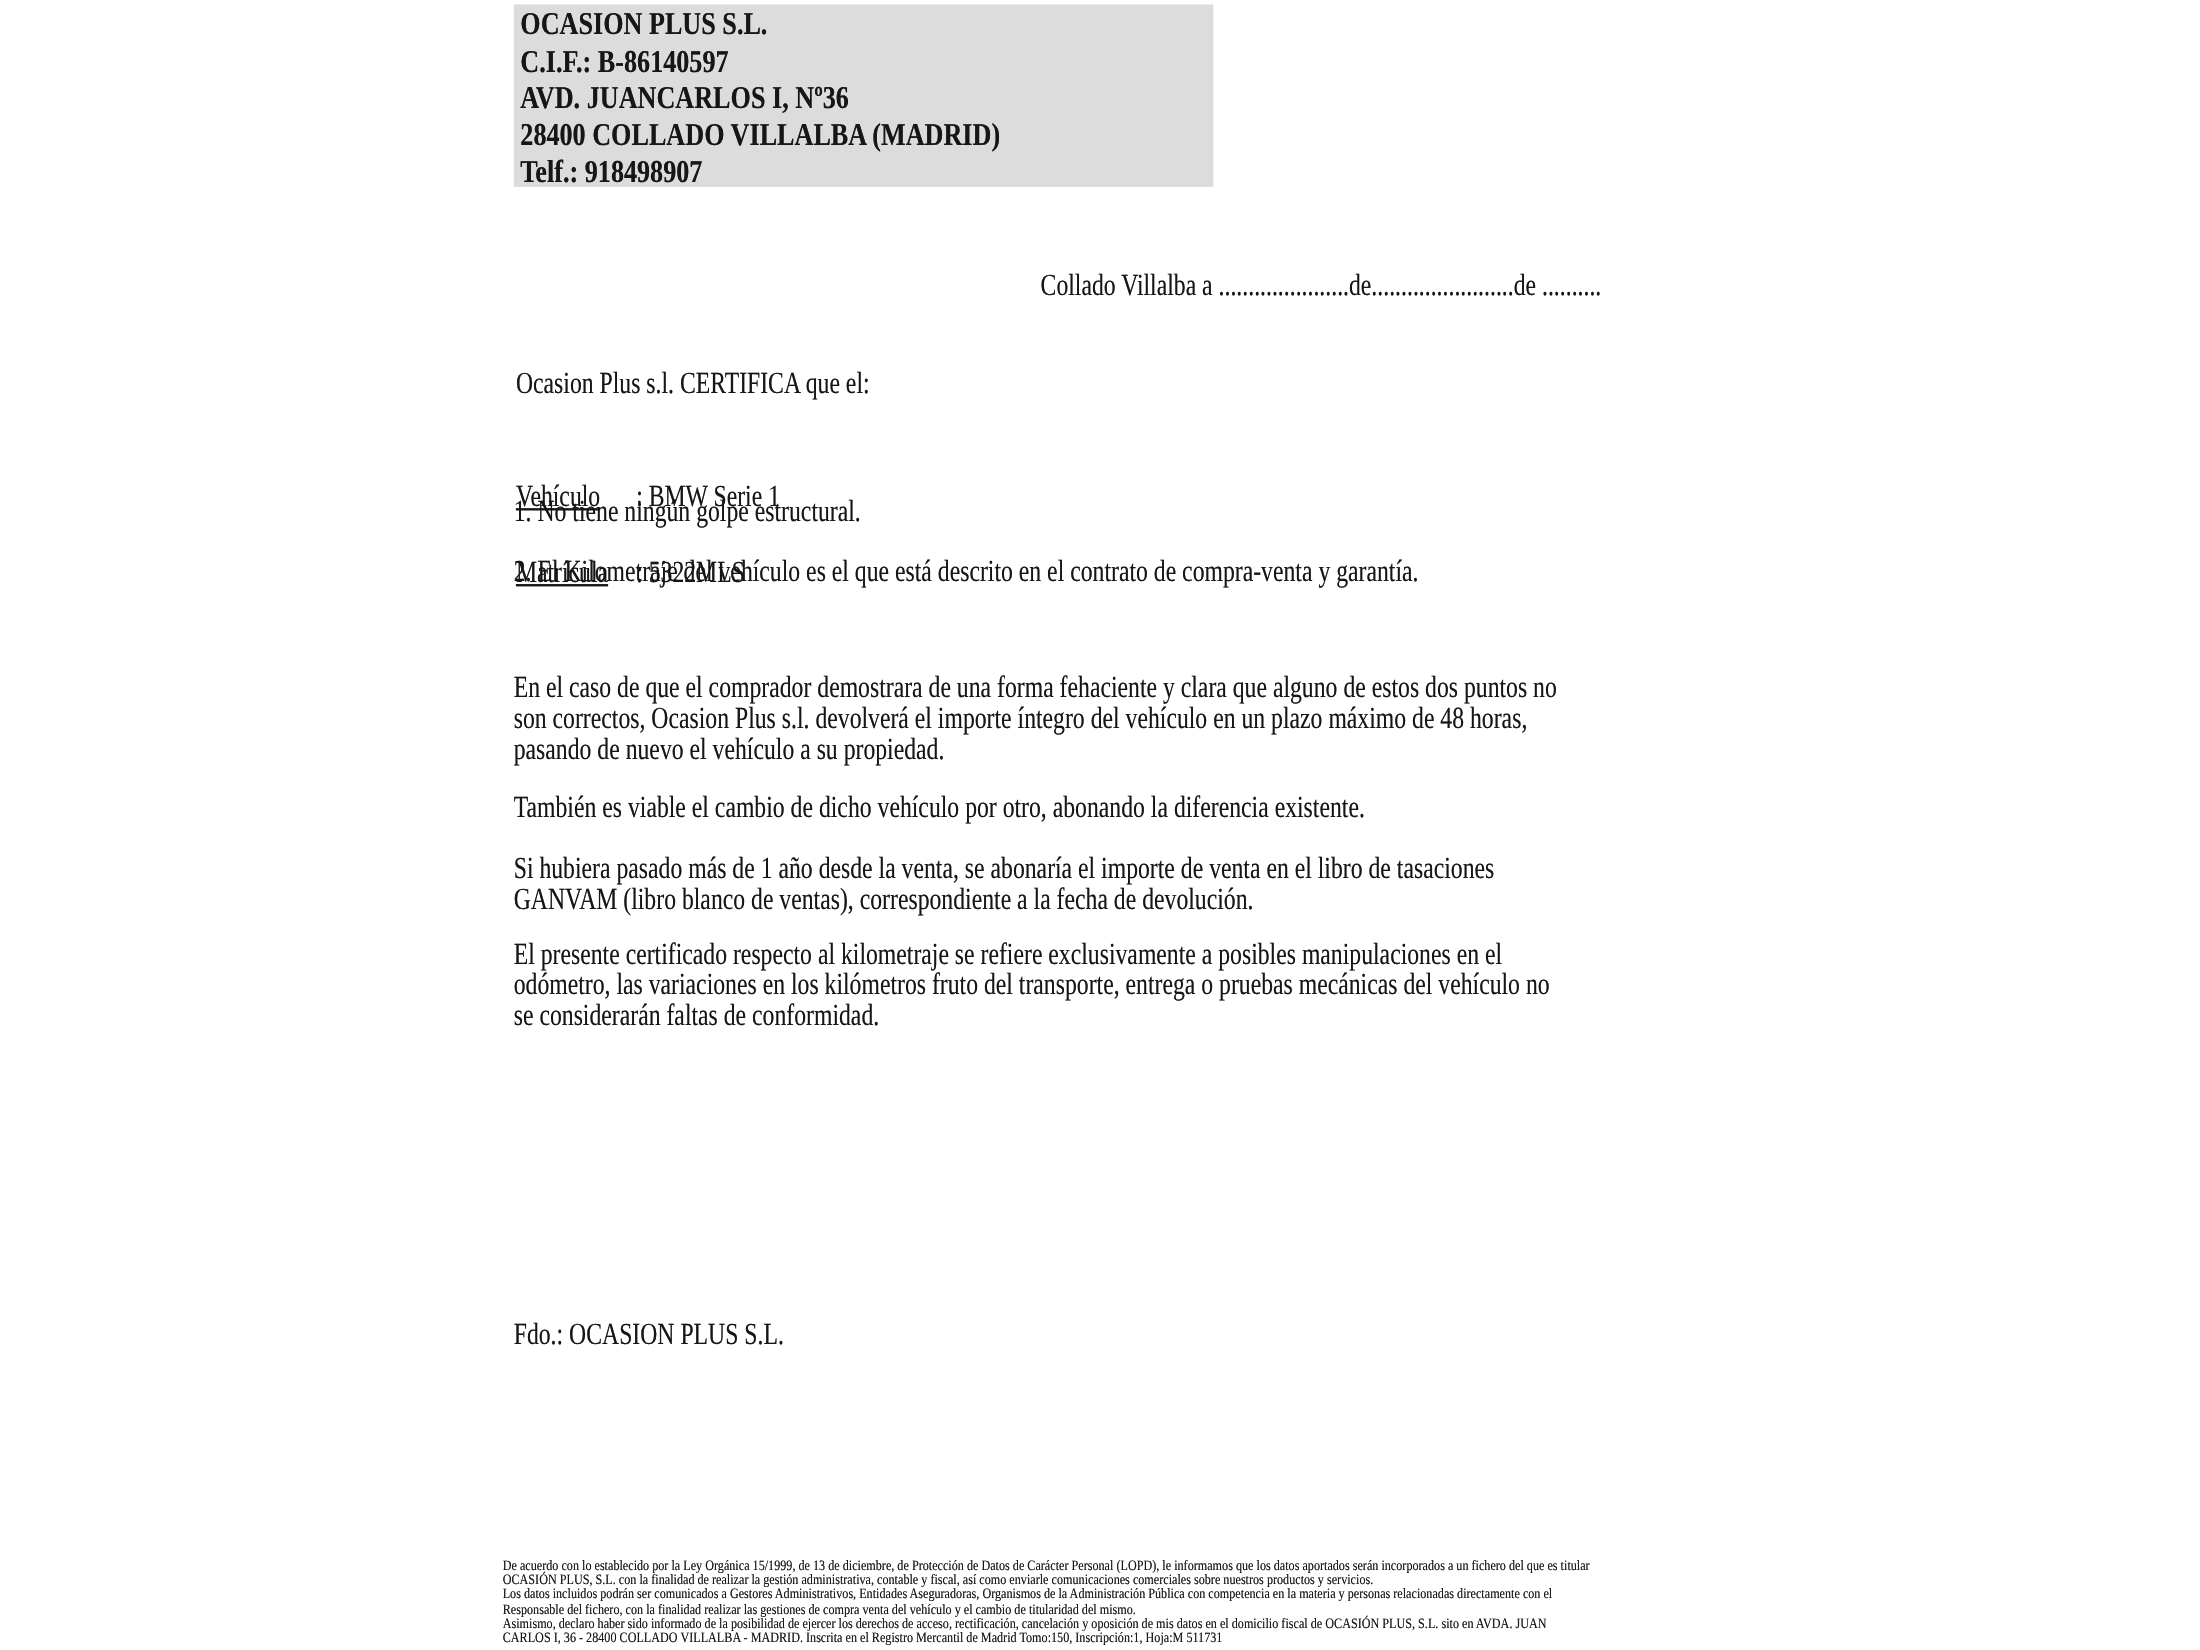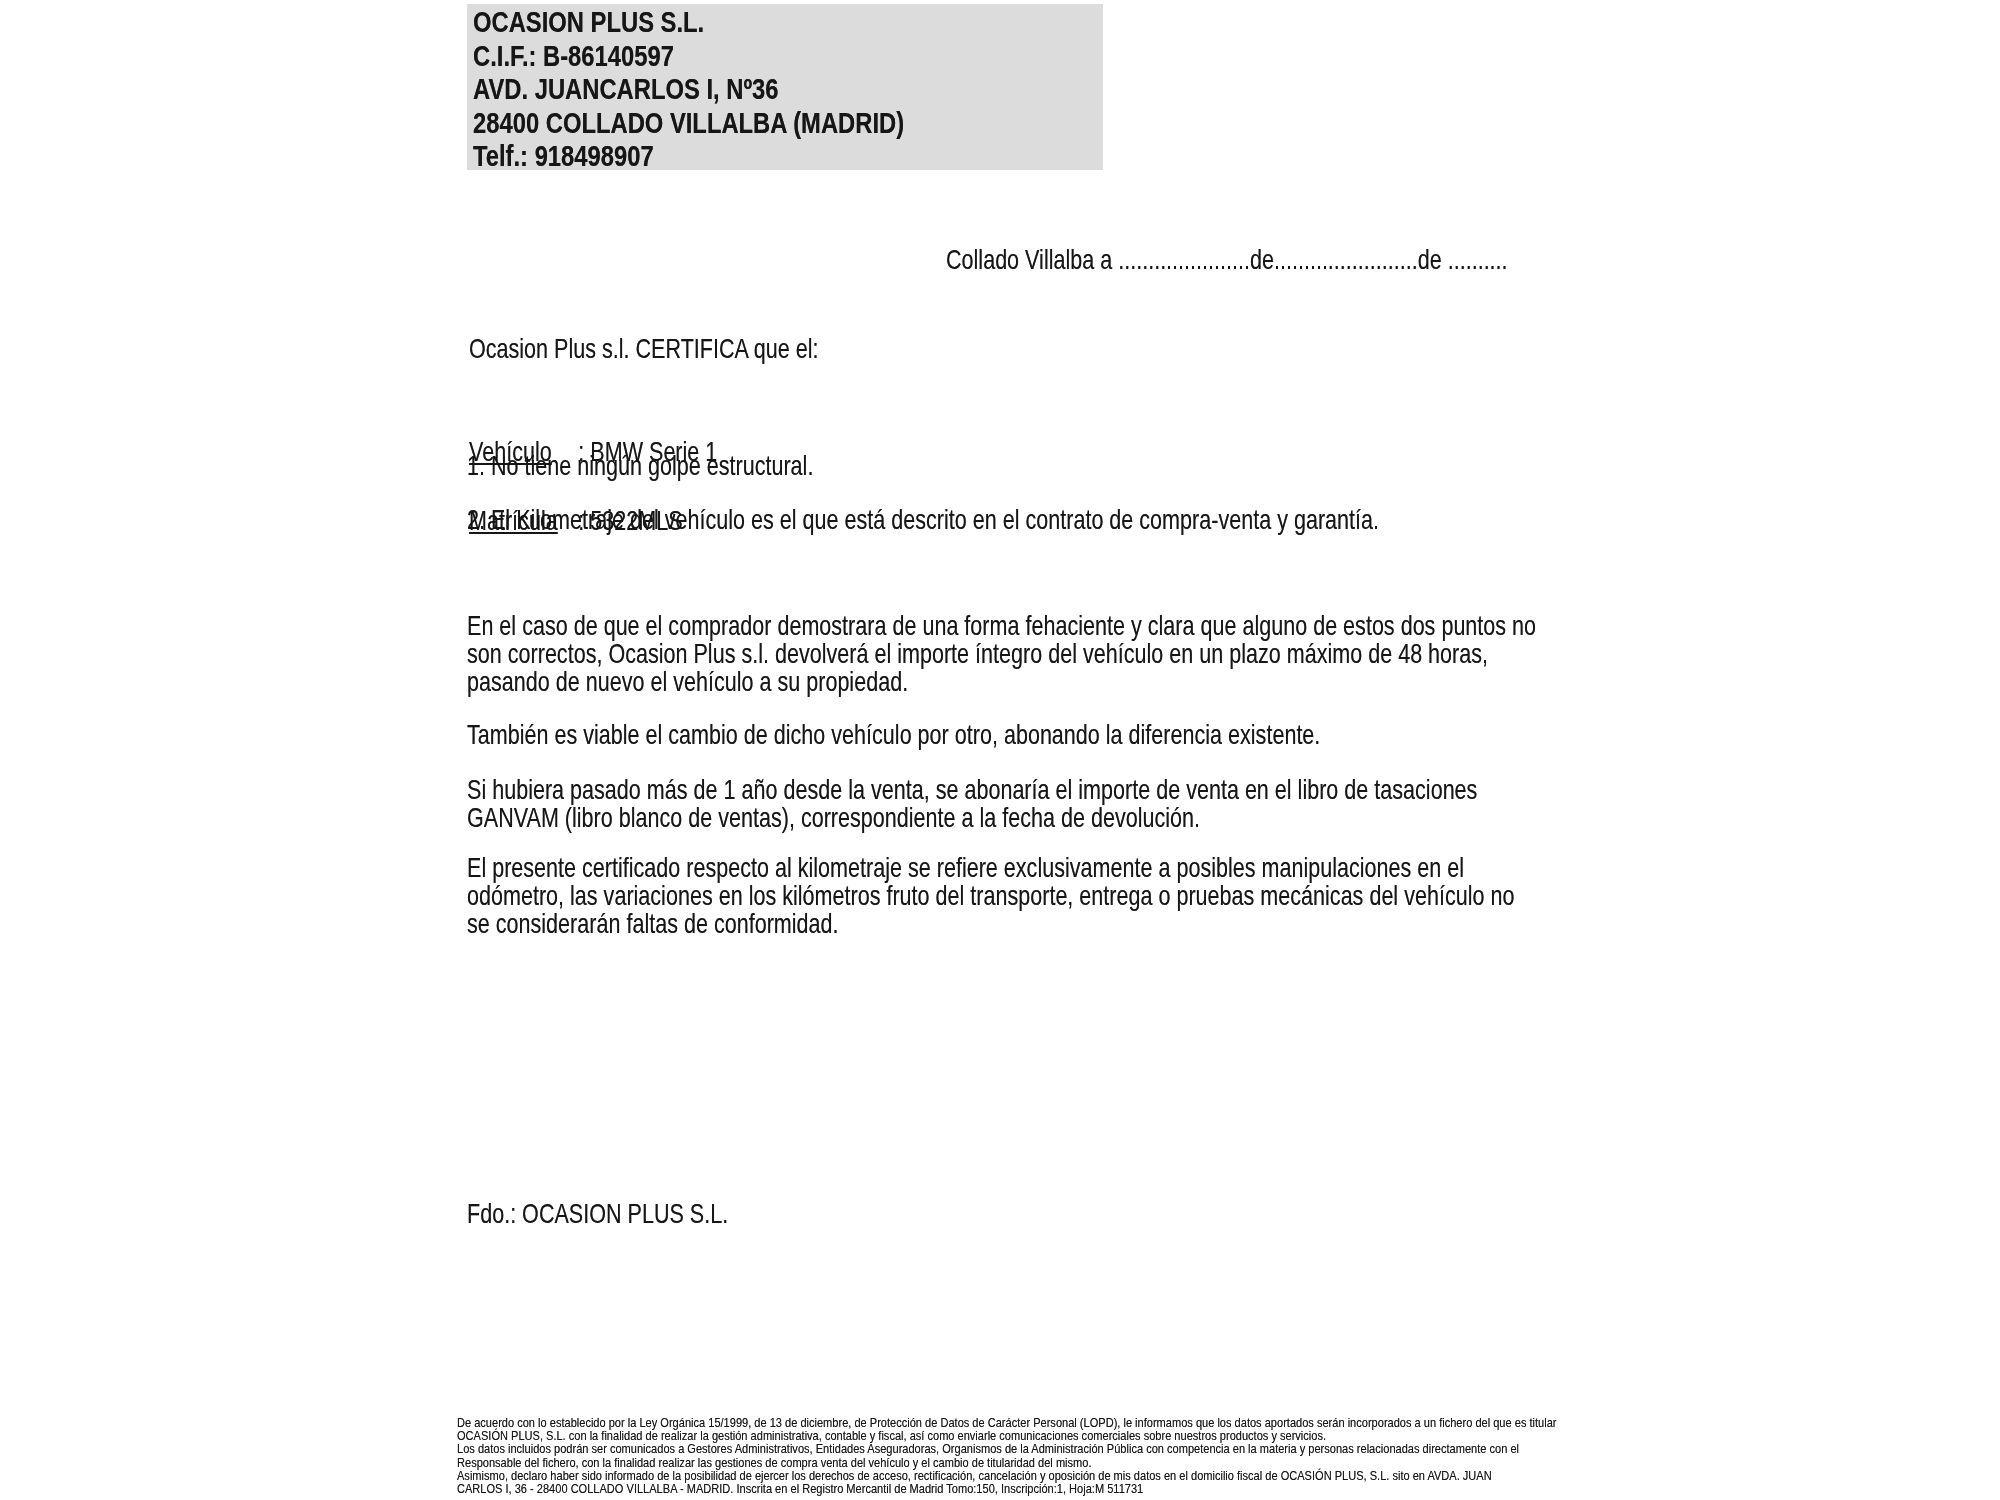--- a/index.html
+++ b/index.html
@@ -1,21 +1,21 @@
 <!DOCTYPE html>
 <html><head>
 <meta charset="utf-8">
 <style>
   html,body{margin:0;padding:0;background:#ffffff;}
   .page{
     position:relative;
     width:2000px;height:1500px;
     background:#ffffff;
     overflow:hidden;
-    font-family:Liberation Sans, sans-serif;
+    font-family:Liberation Serif, serif;
     color:#161616;
   }
   
   .txt{
     position:absolute;
     font-size:28px;
     line-height:28px;
     white-space:pre-line;
     transform:scaleX(0.77);
     transform-origin:0 0;

